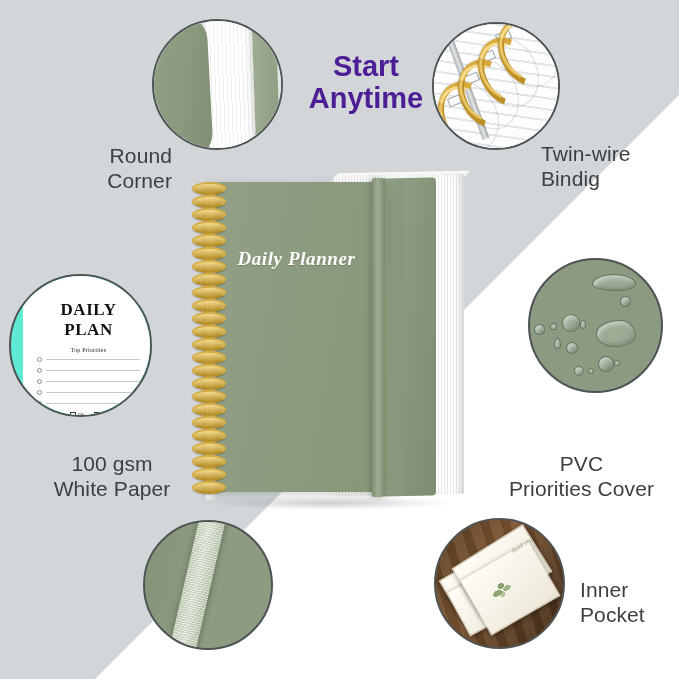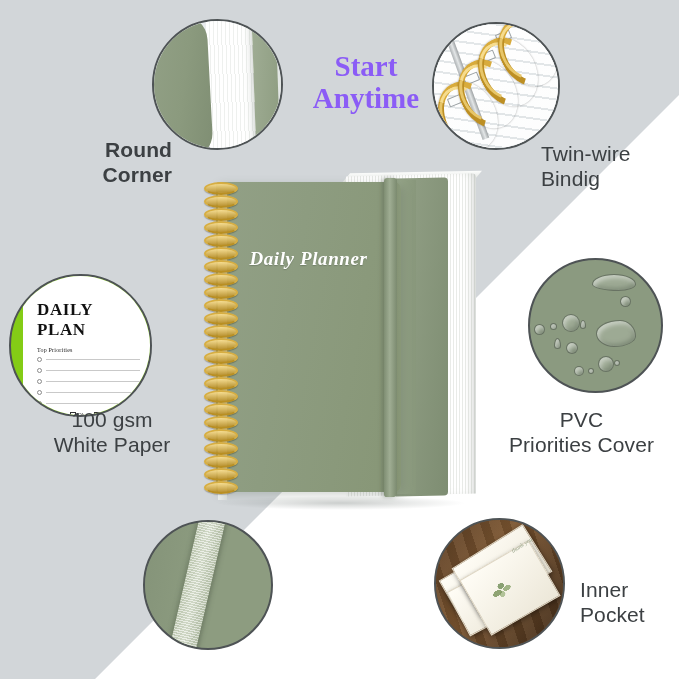--- a/index.html
+++ b/index.html
@@ -41,32 +41,31 @@
   
   .label {
     position: absolute;
     color: #3c4043;
     font-size: 21px;
     line-height: 1.18;
     letter-spacing: .1px;
     white-space: pre-line;
   }
   .label.right { text-align: right; }
-  .label.center { text-align: center; }
+  .label.center { text-align: center; margin-top: 44px; }
   .label.left { text-align: left; }
 
   .headline {
     position: absolute;
-    color: #8b5cf6;
+    color: #4c1d95;
     font-weight: bold;
     font-size: 29px;
     line-height: 1.12;
     text-align: center;
     white-space: pre-line;
-    font-family: Liberation Serif, serif;
   }
 
   
   #c-round-corner { left: 152px; top: 19px; width: 131px; height: 131px; background: #e9ecee; }
   .rc-cover {
     position: absolute;
     left: -6px; top: -6px;
     width: 62px; height: 145px;
     background: linear-gradient(100deg, #93a187 0%, #8b9a7e 55%, #7f8e73 100%);
     border-top-right-radius: 26px;
@@ -133,21 +132,21 @@
   }
   .tw-spine {
     position: absolute;
     left: 30px; top: 10px;
     width: 7px; height: 108px;
     background: linear-gradient(90deg,#aeb2b4,#e3e6e7,#9ea2a4);
     transform: rotate(-20deg);
   }
 
   
-  #c-daily-plan { left: 9px; top: 274px; width: 143px; height: 143px; background: #84cc16; }
+  #c-daily-plan { left: 9px; top: 274px; width: 143px; height: 143px; background: #5eead4; text-align: center; }
   .dp-sheet {
     position: absolute;
     left: 12px; top: 0;
     right: 0; bottom: 0;
     background: #ffffff;
     padding: 14px 10px 0 14px;
     box-sizing: border-box;
   }
   .dp-title {
     font-family: "Liberation Serif", serif;
@@ -252,21 +251,21 @@
     position: absolute;
     font-family: "Liberation Serif", serif;
     font-style: italic;
     font-size: 6px;
     color: #9aa68c;
     transform: rotate(-33deg);
     white-space: nowrap;
   }
 
   
-  #book { position: absolute; left: 196px; top: 170px; width: 290px; height: 340px; }
+  #book { position: absolute; left: 184px; top: 170px; width: 290px; height: 340px; }
   .bk-shadow {
     position: absolute;
     left: 20px; top: 326px;
     width: 250px; height: 14px;
     background: radial-gradient(ellipse at center, rgba(90,100,95,.30), rgba(90,100,95,0) 70%);
   }
   .bk-pages {
     position: absolute;
     left: 150px; top: 5px;
     width: 130px; height: 320px;
@@ -356,21 +355,21 @@
 
   <div class="bg-white"></div>
   <div class="bg-gray-wedge"></div>
 
   <div class="callout" id="c-round-corner">
     <div class="rc-backstrip"></div>
     <div class="rc-backcover"></div>
     <div class="rc-pages"></div>
     <div class="rc-cover"></div>
   </div>
-  <div class="label right" style="left:24px; top:138px; width:148px;font-weight:bold;">Round
+  <div class="label right" style="left:24px; top:144px; width:148px;">Round
 Corner</div>
 
   <div class="headline" style="left:292px; top:50px; width:148px;">Start
 Anytime</div>
 
   <div class="callout" id="c-twin-wire">
     <div class="tw-paper"></div>
     <div class="tw-spine"></div>
     <div class="tw-punch" style="left:14px; top:72px;"></div>
     <div class="tw-punch" style="left:30px; top:50px;"></div>

